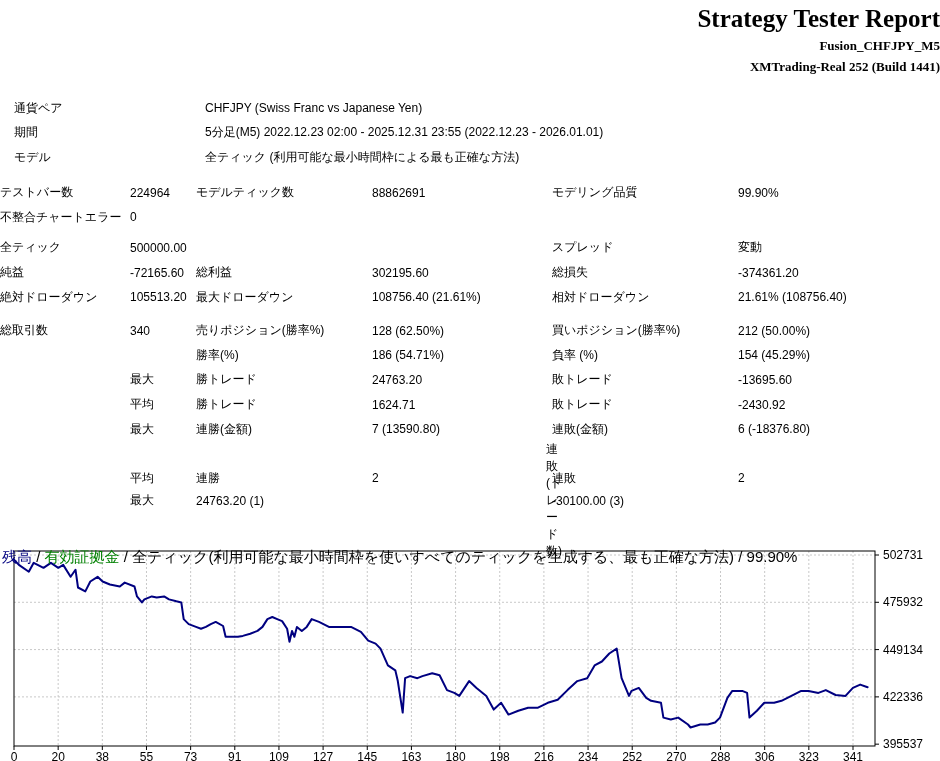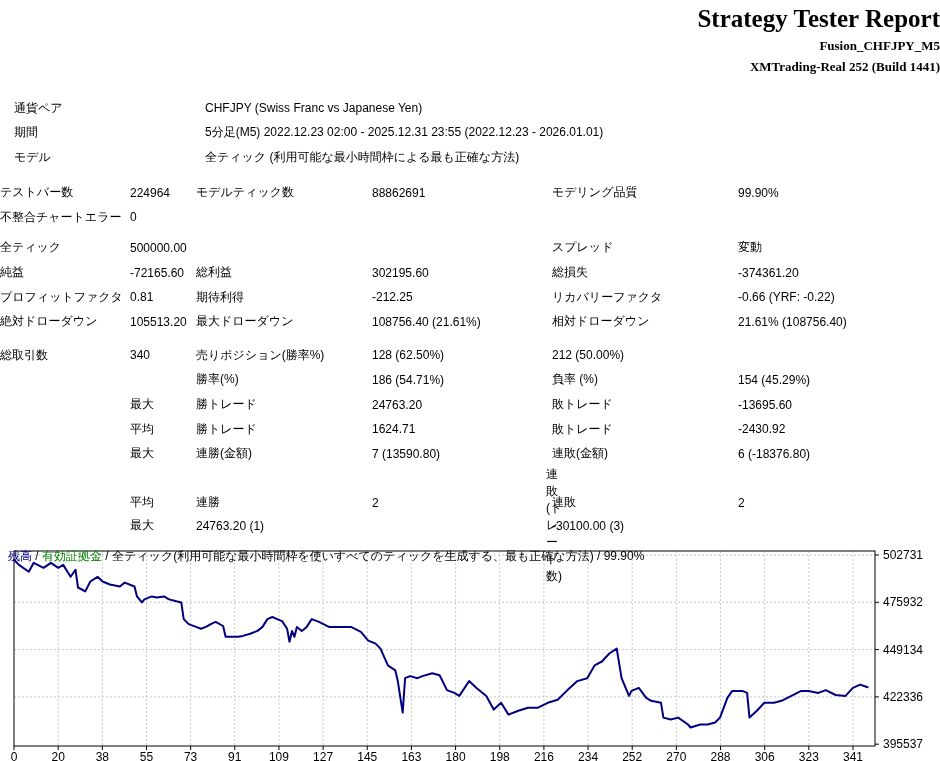--- a/index.html
+++ b/index.html
@@ -14,21 +14,21 @@
   #build{font-size:13px;margin-top:5px;}
   #report{margin-top:21px;}
   .irow{display:grid;grid-template-columns:191px 721px;padding-left:14px;min-height:24.5px;align-items:center;}
   .irow .val{line-height:13px;}
   .srow{display:grid;grid-template-columns:130px 61px 5px 176px 174px 6px 186px 174px;height:24.6px;align-items:center;}
   .r{text-align:left;}
   .sec-a{margin-top:11px;}
   .sec-b{margin-top:6px;}
   .sec-c{margin-top:9px;}
   #chartwrap{position:absolute;left:0;top:544px;width:940px;height:217px;}
-  #legend{position:absolute;left:8px;top:4px;white-space:nowrap;font-size:12px;}
+  #legend{position:absolute;left:2px;top:4px;white-space:nowrap;font-size:15px;}
   svg{display:block;}
 </style>
 </head>
 <body>
 
 <div class="hdr" id="title">Strategy Tester Report</div>
 <div class="hdr" id="subtitle">Fusion_CHFJPY_M5</div>
 <div class="hdr" id="build">XMTrading-Real 252 (Build 1441)</div>
 
 <div id="report">
@@ -81,48 +81,39 @@
         <span>純益</span>
         <span class="r">-72165.60</span>
         <span></span>
         <span>総利益</span>
         <span class="r">302195.60</span>
         <span></span>
         <span>総損失</span>
         <span class="r">-374361.20</span>
       </div>
       <div class="srow">
-        <span>プロフィットファクタ</span>
-        <span class="r">0.81</span>
-        <span></span>
-        <span>期待利得</span>
-        <span class="r">-212.25</span>
-        <span></span>
-        <span>リカバリーファクタ</span>
-        <span class="r">-0.66 (YRF: -0.22)</span>
-      </div>
-      <div class="srow">
         <span>絶対ドローダウン</span>
         <span class="r">105513.20</span>
         <span></span>
         <span>最大ドローダウン</span>
         <span class="r">108756.40 (21.61%)</span>
         <span></span>
         <span>相対ドローダウン</span>
         <span class="r">21.61% (108756.40)</span>
       </div>
     </div>
     <div class="sec-c">
       <div class="srow">
         <span>総取引数</span>
         <span class="r">340</span>
         <span></span>
         <span>売りポジション(勝率%)</span>
         <span class="r">128 (62.50%)</span>
         <span></span>
+        <span>買いポジション(勝率%)</span>
         <span class="r">212 (50.00%)</span>
       </div>
       <div class="srow">
         <span></span>
         <span class="r"></span>
         <span></span>
         <span>勝率(%)</span>
         <span class="r">186 (54.71%)</span>
         <span></span>
         <span>負率 (%)</span>

